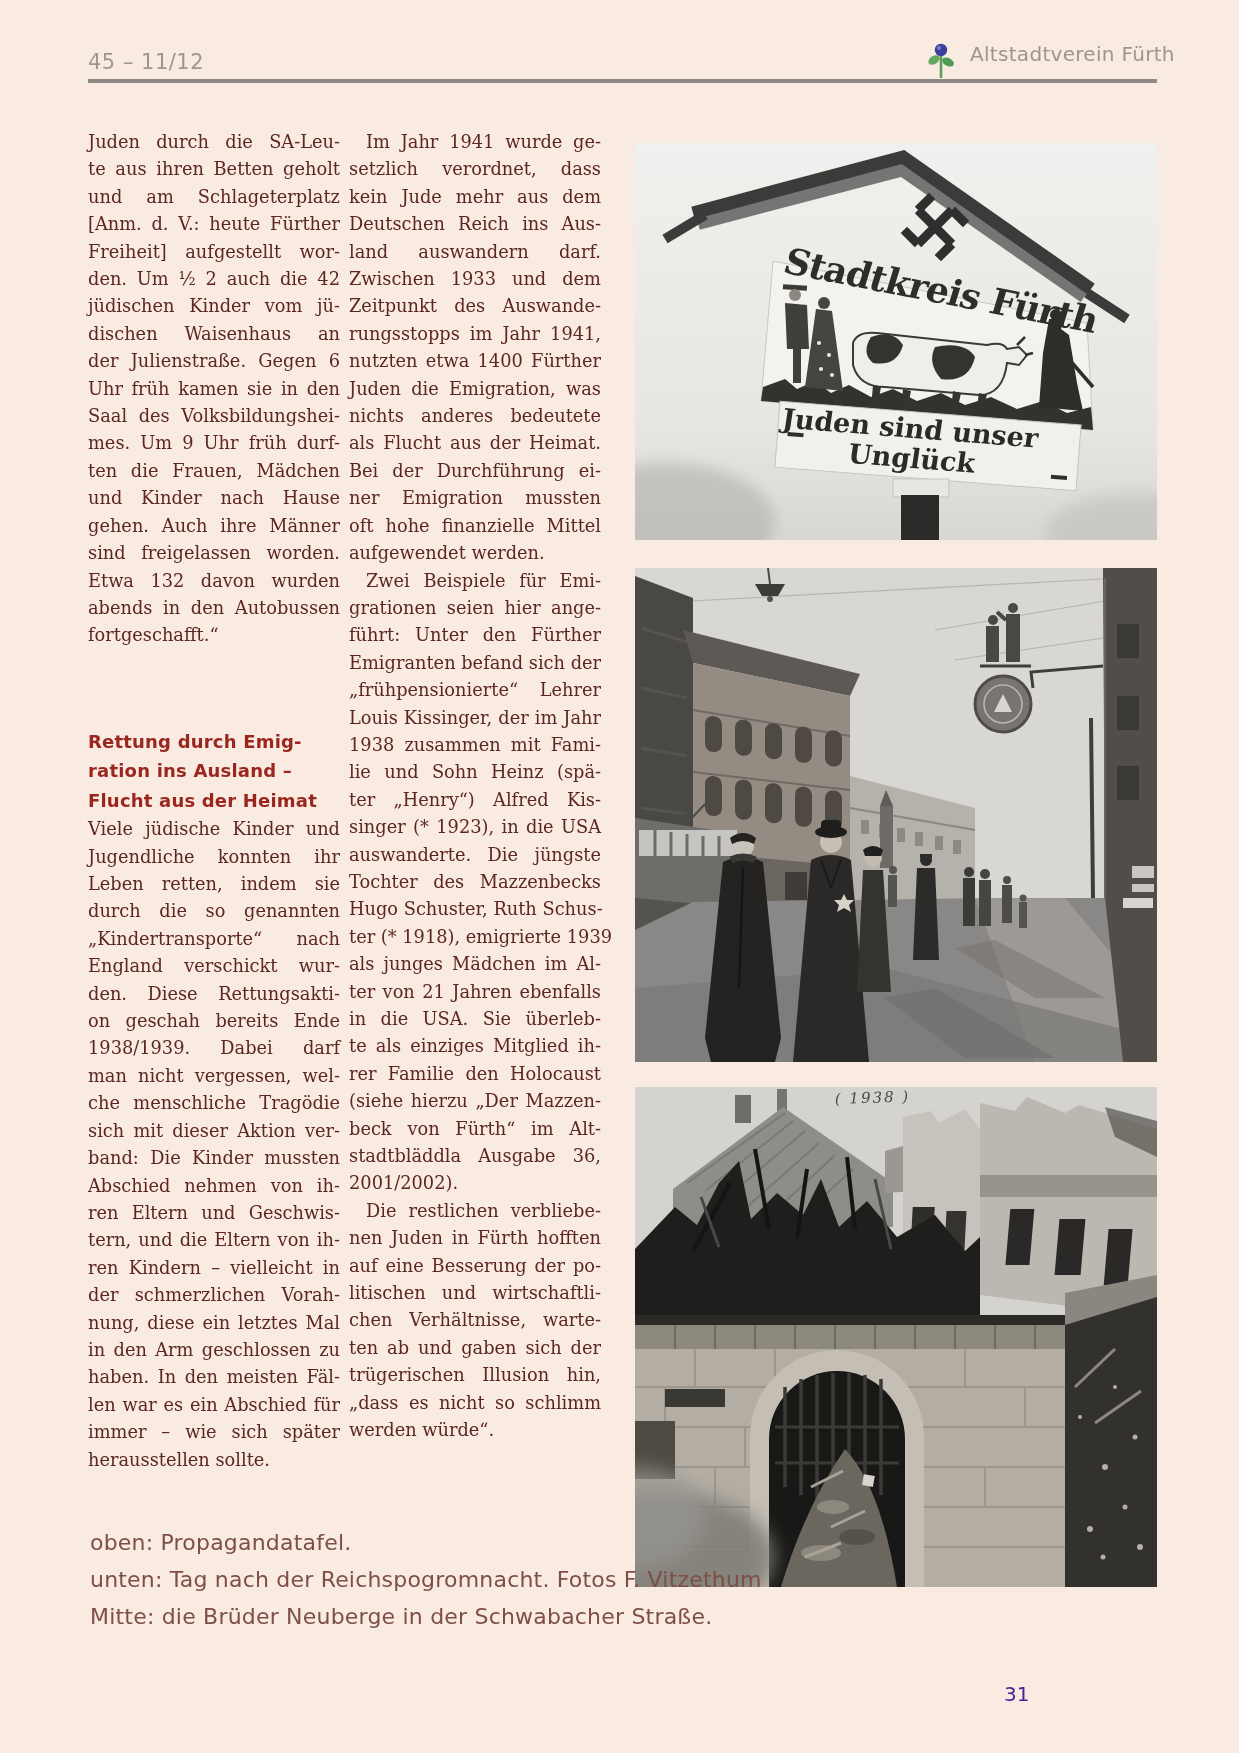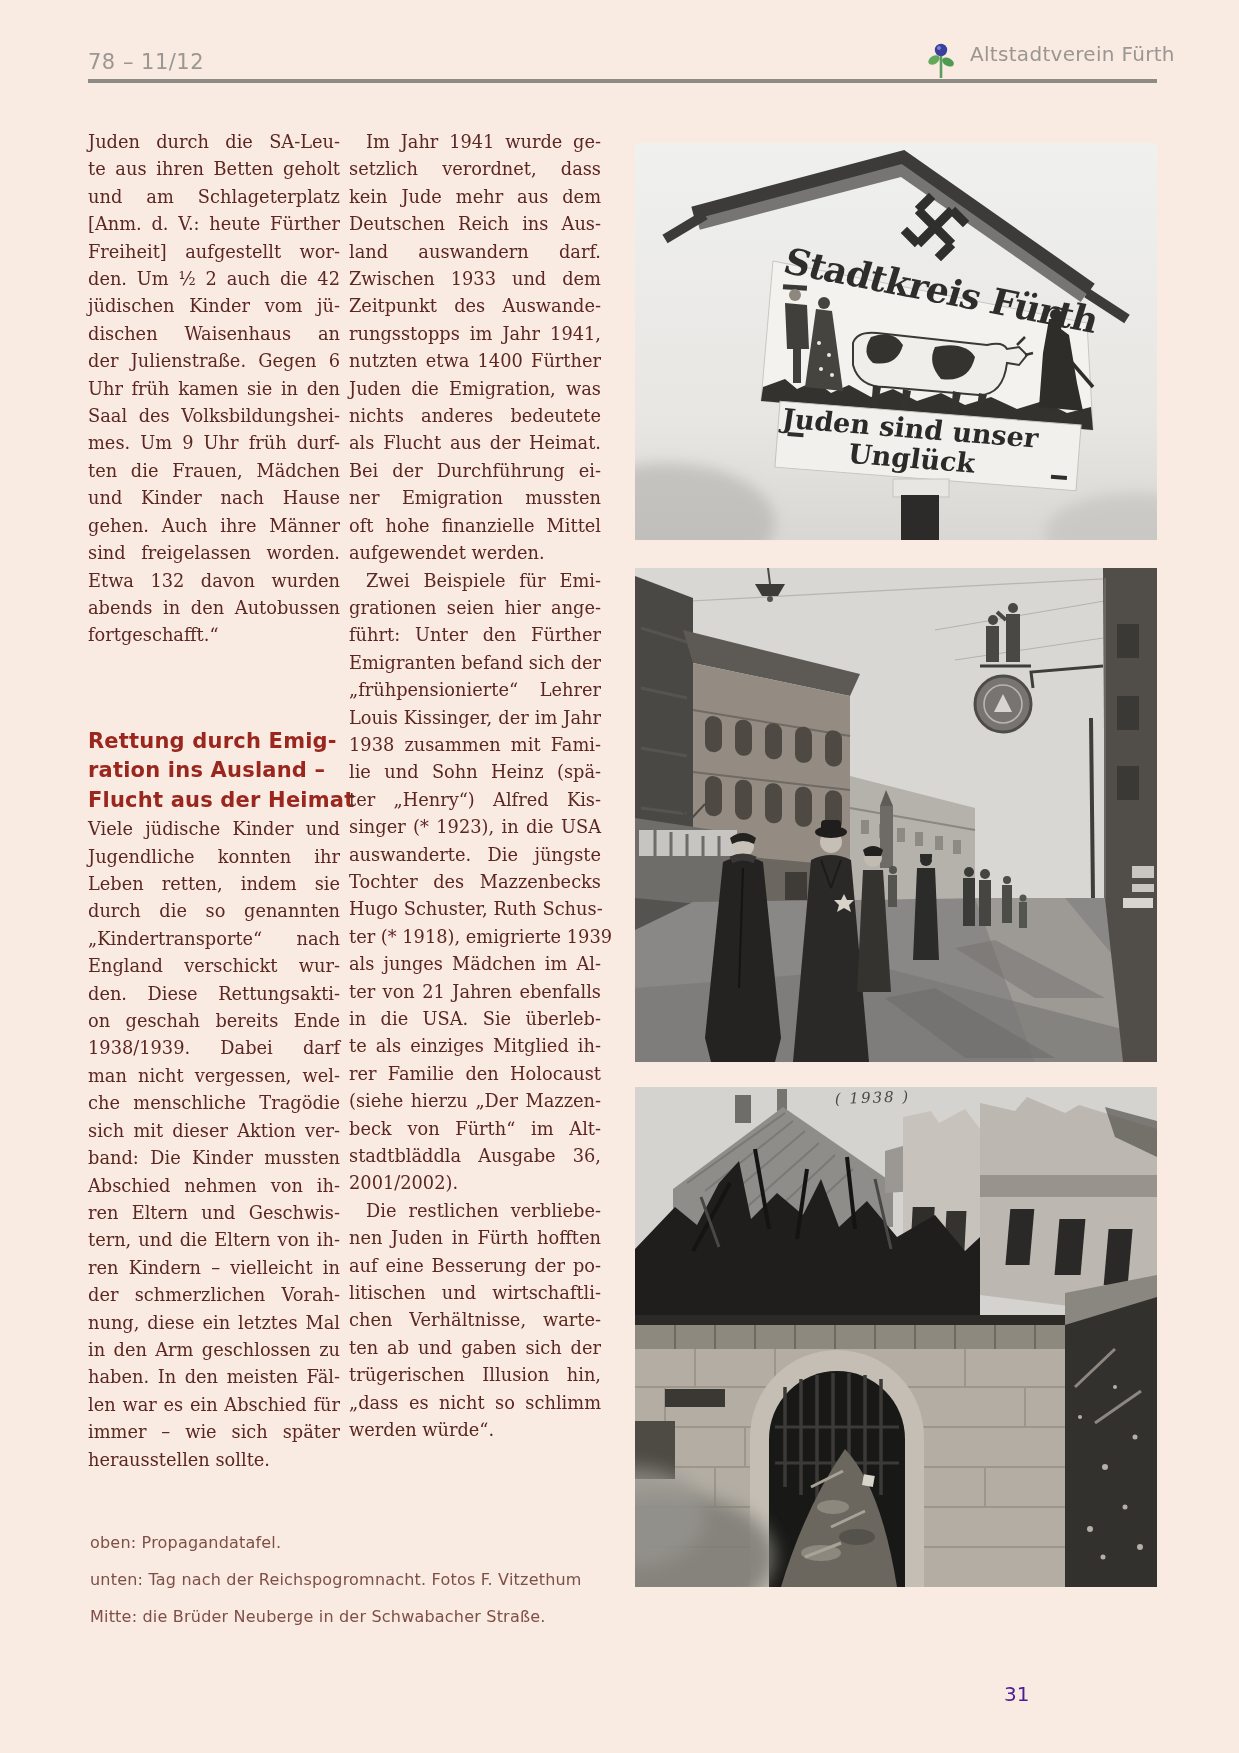--- a/index.html
+++ b/index.html
@@ -24,46 +24,46 @@
   .hdr-rule{position:absolute;left:88px;top:79px;width:1069px;height:4px;background:#8e8b87;}
   
   .col{position:absolute;color:#5c2621;font-size:17.8px;line-height:27.4px;}
   .col-left{left:88px;top:128px;width:252px;}
   .col-mid{left:349px;top:128px;width:252px;}
   .tline{text-align:justify;text-align-last:justify;white-space:nowrap;}
   .tline-last{text-align-last:left;}
   .para.indent .tline:first-child{text-indent:17px;}
   .subhead{margin-top:78px;}
   .subhead .tline{
-    font-family:"DejaVu Sans",sans-serif;font-weight:700;font-size:21px;line-height:29.5px;
+    font-family:"DejaVu Sans",sans-serif;font-weight:700;font-size:18px;line-height:29.5px;
     color:#9a261d;text-align:left;text-align-last:left;letter-spacing:.2px;
   }
   
   .photo{position:absolute;display:block;}
   .photo svg{display:block;}
   #photo1{left:635px;top:143px;}
   #photo2{left:635px;top:568px;}
   #photo3{left:635px;top:1087px;}
   
   .captions{
     position:absolute;left:90px;top:1524px;
-    font-family:"DejaVu Sans",sans-serif;font-size:16px;line-height:37px;
+    font-family:"DejaVu Sans",sans-serif;font-size:22px;line-height:37px;
     color:#7e4f46;letter-spacing:.2px;white-space:nowrap;
   }
   .pagenum{
     position:absolute;left:1004px;top:1682px;
     font-family:"DejaVu Sans",sans-serif;font-size:20px;color:#4c1d95;
   }
 </style>
 </head>
 <body>
 
 <div class="page">
 
-  <div class="hdr-issue">78 – 11/12</div>
+  <div class="hdr-issue">45 – 11/12</div>
   <div class="hdr-right">
     <span>
       <svg width="26" height="38" viewBox="0 0 26 38" aria-hidden="true">
         <path d="M13 36 C13 28 13 20 13 12" stroke="#58a05a" stroke-width="2.6" fill="none"></path>
         <ellipse cx="6" cy="18" rx="6.2" ry="4" fill="#64a85e" transform="rotate(-32 6 18)"></ellipse>
         <ellipse cx="20" cy="20" rx="6.2" ry="4" fill="#4f9a52" transform="rotate(28 20 20)"></ellipse>
         <circle cx="13" cy="8" r="6.2" fill="#3b3f9e"></circle>
         <circle cx="11" cy="6" r="2" fill="#7f84c8"></circle>
       </svg>
     </span>

